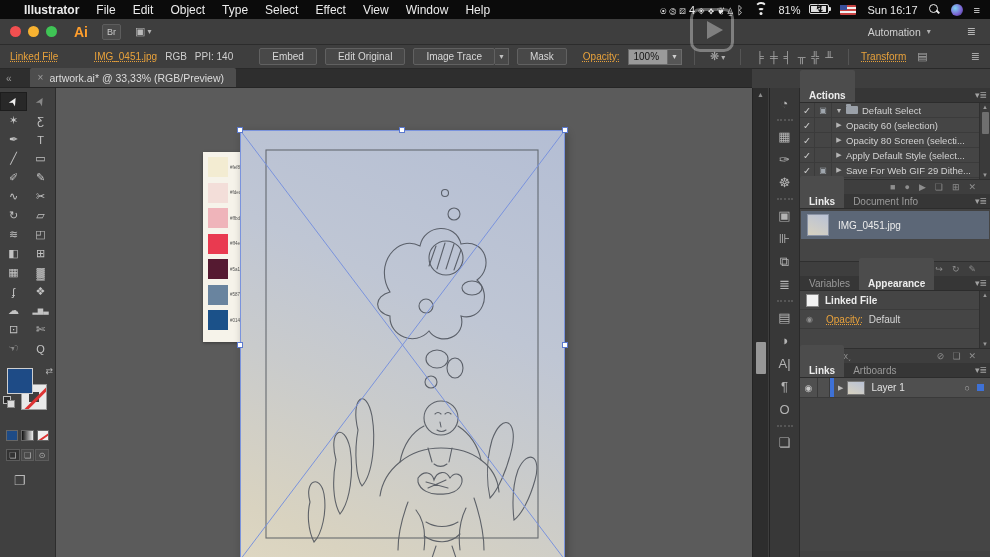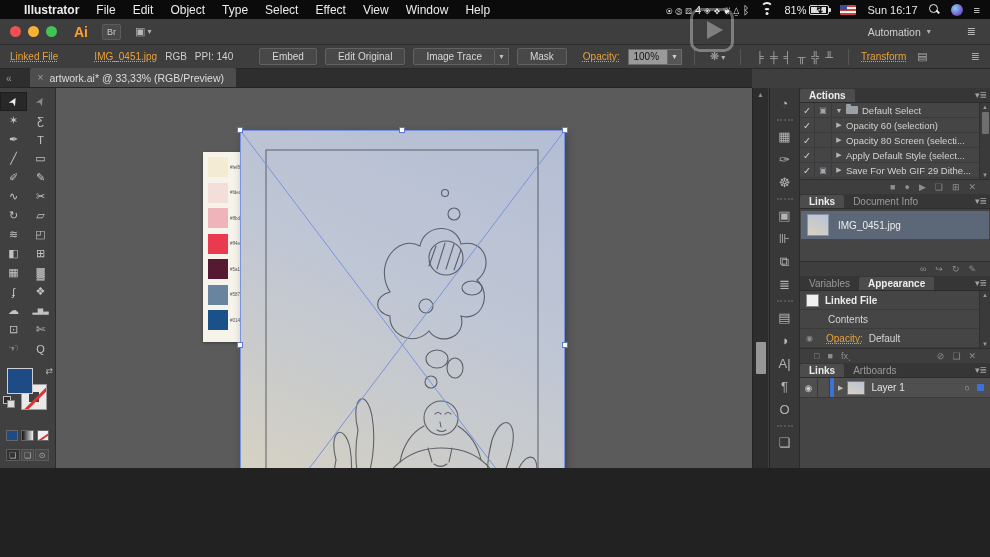--- a/index.html
+++ b/index.html
@@ -1,32 +1,32 @@
 <!DOCTYPE html>
 <html><head>
 <meta charset="utf-8">
 <style>
   * { margin:0; padding:0; box-sizing:border-box; }
   html,body { background:#222; }
   body { font-family:"Liberation Sans", sans-serif; }
-  #stage { position:relative; width:990px; height:468px; overflow:hidden; background:#3e3e3e; color:#d6d6d6; font-size:11px; }
+  #stage { position:relative; width:990px; height:557px; overflow:hidden; background:#3e3e3e; color:#d6d6d6; font-size:11px; }
 
   
   #menubar { position:absolute; left:0; top:0; width:990px; height:19px; background:#0b0b0b; display:flex; align-items:center; padding:0 10px; color:#ececec; font-size:12px; }
   #menubar .apple { font-size:13px; margin-right:14px; }
   #menubar .mitem { margin-right:17px; white-space:nowrap; }
   #menubar .mitem.app { font-weight:bold; }
   #menu-status { margin-left:auto; display:flex; align-items:center; gap:11px; font-size:11px; }
   #menu-status .sg { color:#e8e8e8; font-size:11px; }
   .wifi { position:relative; width:13px; height:10px; }
   .wifi span { position:absolute; left:50%; bottom:0; transform:translateX(-50%); border:solid #eee; border-width:2px 2px 0 0; border-radius:50%; }
   .wifi .w1 { width:3px; height:3px; border-width:0; background:#eee; border-radius:50%; }
   .wifi .w2 { width:7px; height:7px; border-color:#eee transparent transparent transparent; border-width:2px; border-style:solid; background:transparent; border-left-color:transparent; border-right-color:transparent; border-bottom-color:transparent; }
   .wifi .w3 { width:13px; height:13px; border-color:#eee transparent transparent transparent; border-width:2px; border-style:solid; border-left-color:transparent; border-right-color:transparent; border-bottom-color:transparent; }
-  .battery { display:flex; align-items:center; gap:3px; }
+  .battery { display:flex; gap:9px; }
   .batt-shell { position:relative; width:20px; height:10px; border:1px solid #ddd; border-radius:2px; }
   .batt-shell::after { content:""; position:absolute; right:-3px; top:2.5px; width:2px; height:4px; background:#ddd; border-radius:0 1px 1px 0; }
   .batt-fill { position:absolute; left:1px; top:1px; bottom:1px; width:80%; background:#ddd; }
   .batt-bolt { position:absolute; left:5px; top:-2px; color:#0b0b0b; font-size:10px; font-weight:bold; }
   .usflag { width:16px; height:10px; background:repeating-linear-gradient(#c94343 0 2px,#f2f2f2 2px 4px); position:relative; border-radius:1px; }
   .usflag::after { content:""; position:absolute; left:0; top:0; width:7px; height:5px; background:#3a4f9c; }
   .spotlight { position:relative; width:11px; height:11px; }
   .spotlight::before { content:""; position:absolute; left:0; top:0; width:7px; height:7px; border:1.5px solid #eee; border-radius:50%; }
   .spotlight::after { content:""; position:absolute; left:7px; top:7px; width:4px; height:1.5px; background:#eee; transform:rotate(45deg); }
   .siri { width:12px; height:12px; border-radius:50%; background:radial-gradient(circle at 35% 35%, #7fd4f2, #7a5fd0 60%, #2b2b5e); }
@@ -102,21 +102,21 @@
   #vscroll { position:absolute; left:752px; top:88px; width:16px; height:469px; background:#2d2d2d; border-left:1px solid #242424; }
   #vscroll .arr { color:#8d8d8d; font-size:7px; text-align:center; padding-top:3px; }
   #vscroll .thumb { position:absolute; left:2.5px; top:254px; width:10px; height:32px; background:#979797; border-radius:1px; }
 
   
   #dock-strip { position:absolute; left:769px; top:88px; width:31px; height:469px; background:#383838; border-left:1px solid #232323; border-right:1px solid #2a2a2a; display:flex; flex-direction:column; align-items:center; padding-top:4px; }
   .strip-icon { color:#b4b4b4; font-size:13px; height:23px; display:flex; align-items:center; }
   .strip-sep { width:16px; border-top:2px dotted #565656; margin:4px 0; }
   #panels { position:absolute; left:800px; top:88px; width:190px; height:469px; background:#424242; }
   .phead { height:15px; background:#363636; display:flex; align-items:flex-end; border-bottom:1px solid #2c2c2c; position:relative; }
-  .ptab { padding:1px 9px 1px 9px; font-size:10px; color:#9a9a9a; }
+  .ptab { padding:20px 9px 1px 9px; font-size:10px; color:#9a9a9a; }
   .ptab.on { background:#4c4c4c; color:#ececec; font-weight:bold; border-radius:2px 2px 0 0; }
   .pmenu { position:absolute; right:3px; top:2px; color:#a2a2a2; font-size:9px; }
   .pbody { background:#454545; position:relative; }
   .pscroll { position:absolute; right:0; top:0; bottom:0; width:11px; background:#3a3a3a; border-left:1px solid #303030; }
   .pscroll .up,.pscroll .dn { position:absolute; left:0; right:0; text-align:center; color:#999; font-size:6px; }
   .pscroll .up{top:1px;} .pscroll .dn{bottom:1px;}
   .pscroll .pthumb { position:absolute; left:2px; width:7px; background:#6f6f6f; border-radius:1px; }
   .pfoot { height:15px; background:#3e3e3e; border-top:1px solid #2f2f2f; display:flex; align-items:center; justify-content:flex-end; gap:9px; padding:0 14px; color:#8e8e8e; font-size:9px; }
 
   
@@ -539,23 +539,20 @@
       <span class="ptab on">Appearance</span>
       <span class="pmenu">▾≣</span>
     </div>
     <div class="pbody" style="height:57px;">
       <div style="margin-right:11px;">
         <div class="approw b">
           <span class="sw"></span>
           <span>Linked File</span>
         </div>
         <div class="approw">
-          <span class="indent">Contents</span>
-        </div>
-        <div class="approw">
           <span class="eye">◉</span>
           <span class="olink">Opacity:</span>
           <span>Default</span>
         </div>
       </div>
       <div class="pscroll">
         <div class="up">▲</div>
         <div class="dn">▼</div>
       </div>
     </div>

